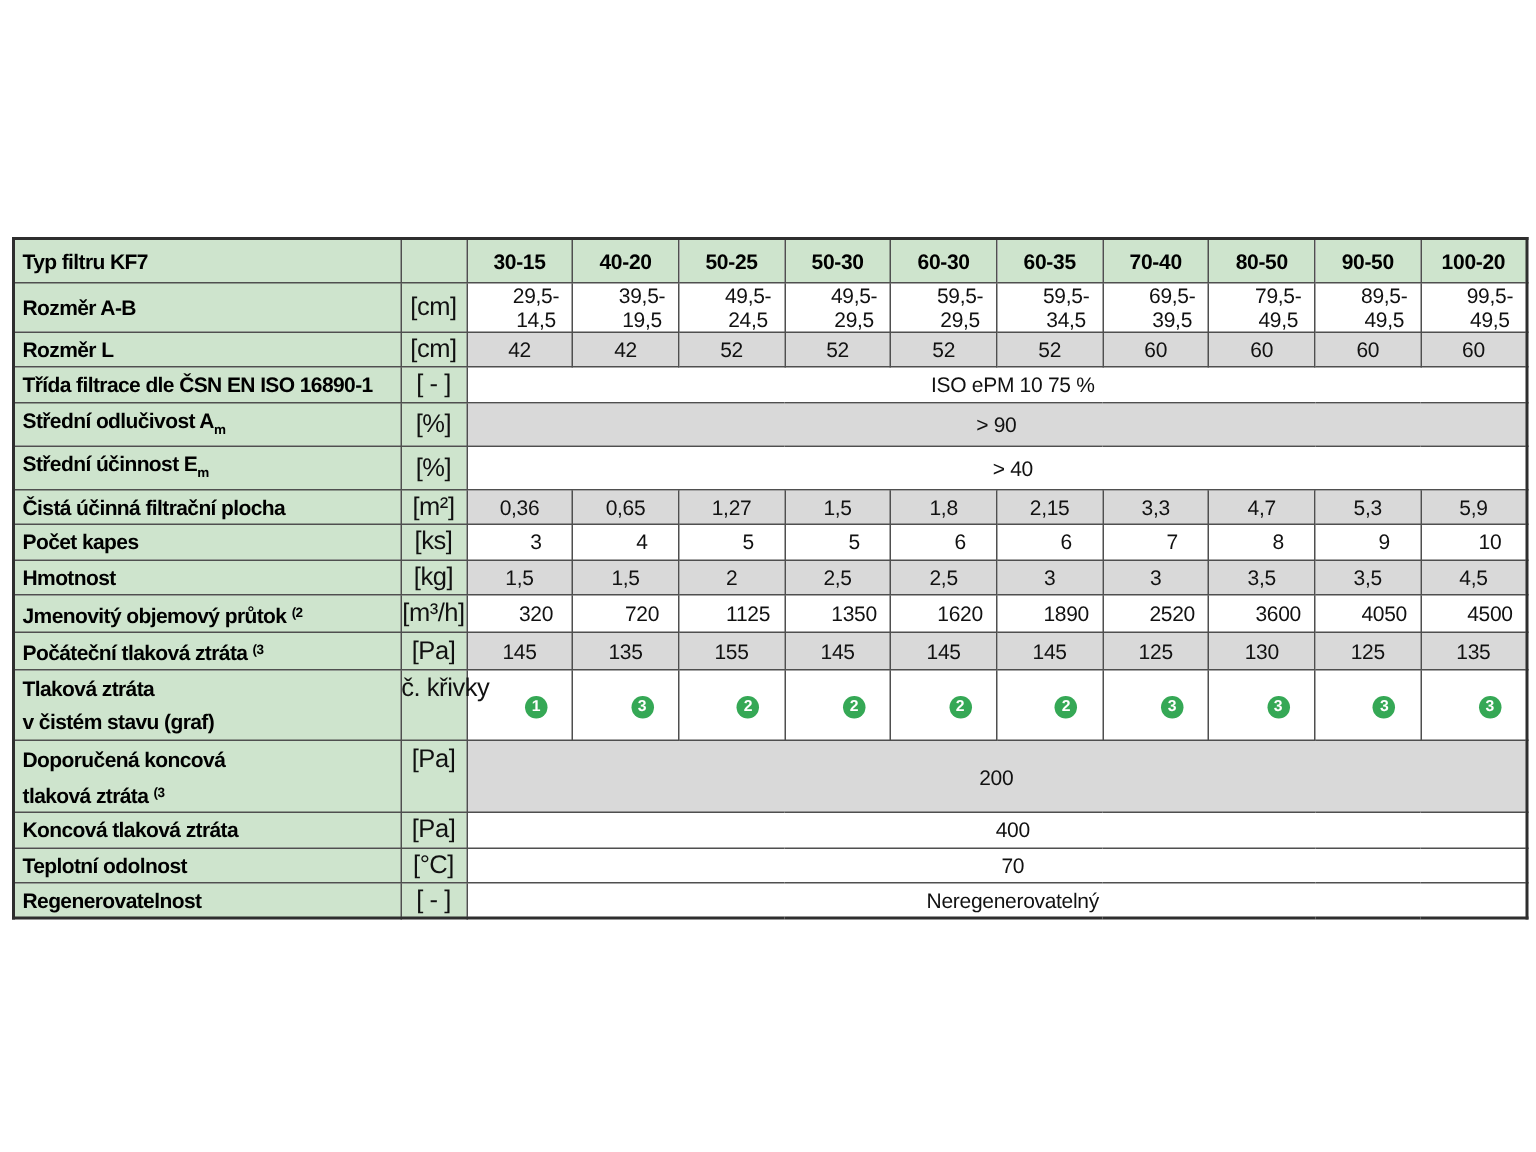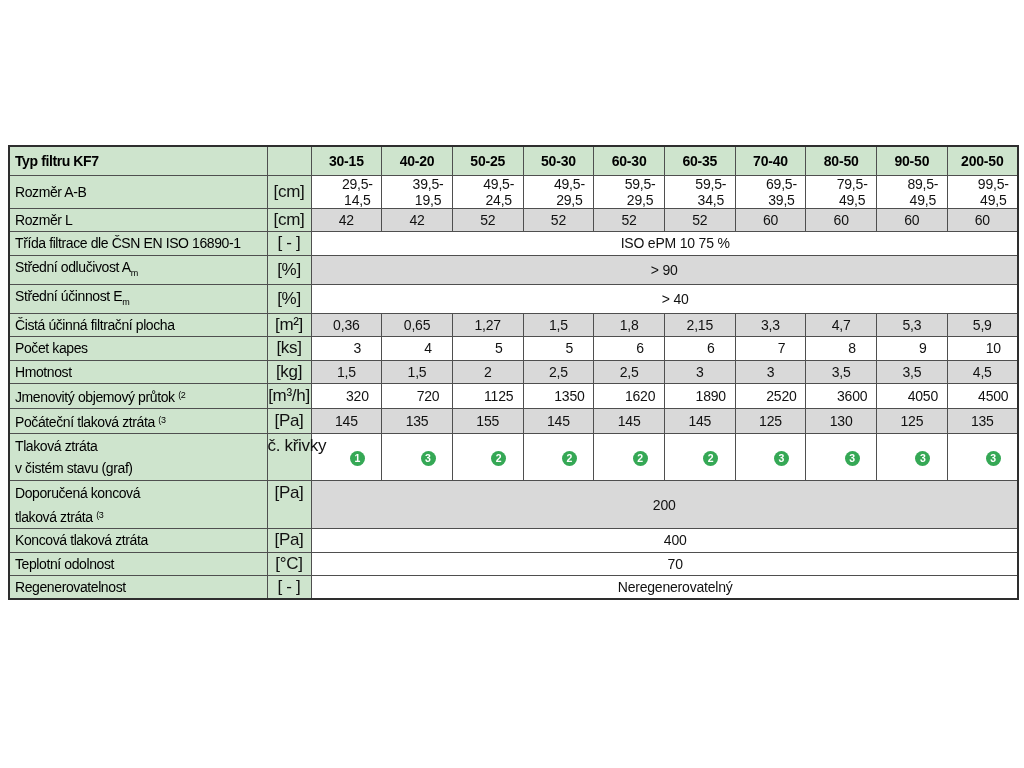--- a/index.html
+++ b/index.html
@@ -11,31 +11,32 @@
     --curve:#35a855;
     --text:#000000;
   }
   html,body{margin:0;padding:0;width:1024px;height:768px;background:#fff;overflow:hidden;}
   .sheet{position:absolute;left:8px;top:145px;}
   table.spec{
     border-collapse:collapse;table-layout:fixed;width:1009px;
     border:2px solid var(--outer);
     font-family:"Liberation Sans","DejaVu Sans",sans-serif;
     color:var(--text);
+    margin-top:13px;
   }
   col.c-label{width:258px;}
   col.c-unit{width:44px;}
   col.c-data{width:70.7px;}
   td{border:1px solid var(--grid);padding:0;vertical-align:middle;overflow:hidden;}
   tr{height:23.5px;}
   tr.header-row{height:29px;}
   tr.tall{height:47px;}
   td.label{
     background:var(--green);text-align:left;padding-left:5px;
-    font-weight:normal;font-size:14px;letter-spacing:-0.4px;
+    font-weight:bold;font-size:14px;letter-spacing:-0.4px;
     white-space:nowrap;overflow:visible;
   }
   td.unit{
     background:var(--green);text-align:center;font-size:17px;
     white-space:nowrap;overflow:visible;letter-spacing:-0.3px;color:#111;
   }
   td.value{text-align:center;font-size:14px;letter-spacing:-0.2px;color:#111;}
   tr.white td.value{background:var(--white);padding-left:22px;}
   tr.gray td.value{background:var(--gray);}
   tr.header-row td{background:var(--green);font-weight:bold;font-size:14px;}
@@ -76,21 +77,21 @@
 
       <td class="value">30-15</td>
           <td class="value">40-20</td>
           <td class="value">50-25</td>
           <td class="value">50-30</td>
           <td class="value">60-30</td>
           <td class="value">60-35</td>
           <td class="value">70-40</td>
           <td class="value">80-50</td>
           <td class="value">90-50</td>
-          <td class="value">200-50</td>
+          <td class="value">100-20</td>
         </tr>
     </thead>
     <tbody>
 
     <tr class="white">
           <td class="label">
             <div class="lline"><span>Rozměr A-B</span></div>
           </td>
           <td class="unit">[cm]</td>
           <td class="value">29,5-14,5</td>

